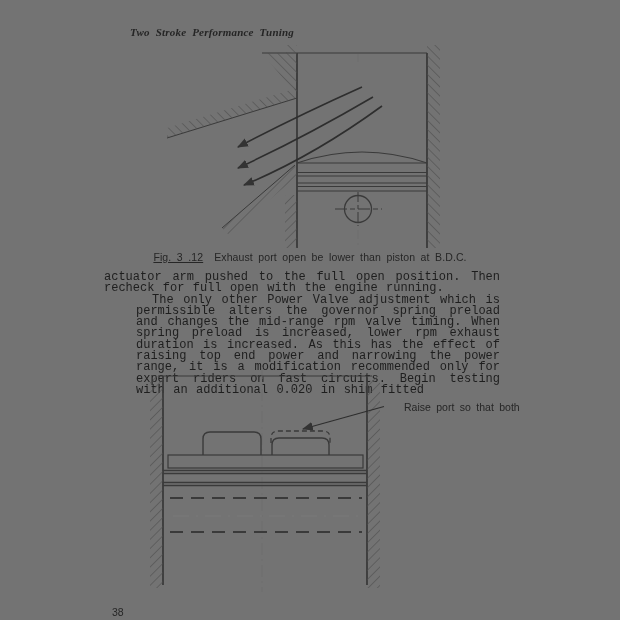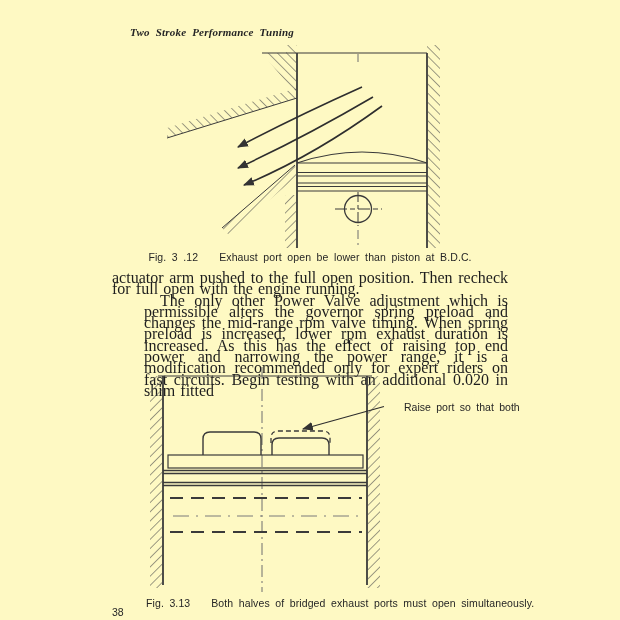--- a/index.html
+++ b/index.html
@@ -3,49 +3,49 @@
 <meta charset="utf-8">
 <style>
   html,body{margin:0;padding:0;}
   body{
     width:620px;height:620px;overflow:hidden;
     background:#ffffff;
     font-family:"Liberation Serif",serif;
     color:#222;
     position:relative;
   }
-  .page{position:absolute;inset:0;background:#fef9c3;}
+  .page{position:absolute;inset:0;background:#737373;}
 
   .running-header{
     position:absolute;left:130px;top:26px;
     font:italic 700 11px/13px "Liberation Serif",serif;
     color:#252525;word-spacing:3px;letter-spacing:.2px;
   }
 
   .fig-svg{position:absolute;display:block;}
   #fig1{left:140px;top:45px;width:370px;height:205px;}
   #fig2{left:140px;top:365px;width:370px;height:230px;}
 
   .caption{
     font-family:"Liberation Sans",sans-serif;
     font-size:10.5px;color:#262626;word-spacing:2.5px;letter-spacing:.1px;
   }
-  .caption .cap-label{margin-right:21px;}
+  .caption .cap-label{margin-right:11px;text-decoration:underline;}
   #caption1{position:absolute;left:112px;top:251px;width:396px;text-align:center;}
   #caption2{position:absolute;left:146px;top:597px;}
   .page-number{
     position:absolute;left:112px;top:606px;
     font-family:"Liberation Sans",sans-serif;
     font-size:10.5px;color:#262626;
   }
 
   .body-text{
-    position:absolute;left:112px;top:272px;width:396px;
-    font-size:16px;line-height:11.3px;color:#1e1e1e;
-    text-align:justify;word-spacing:1.2px;
+    position:absolute;left:104px;top:272px;width:396px;
+    font-size:12px;line-height:11.3px;color:#1e1e1e;
+    text-align:justify;word-spacing:1.2px;font-family:Liberation Mono, monospace;
   }
   .body-text p{margin:0;}
   .body-text p.indent{text-indent:16px;margin-left:32px;}
 
   .annotation{
     position:absolute;left:404px;top:400px;
     font-family:"Liberation Sans",sans-serif;
     font-size:10.5px;line-height:14.5px;color:#262626;
     word-spacing:2.5px;white-space:nowrap;
   }
@@ -172,17 +172,14 @@
       <line x1="244" y1="41.5" x2="163" y2="64" stroke="#2e2e2e" stroke-width="1.2" marker-end="url(#ah2)"></line>
     </g>
   </svg>
 
   <div class="annotation">
     <div>Raise port so that both</div>
   </div>
 
   <div class="page-number">38</div>
 
-  <div id="caption2" class="caption">
-    <span class="cap-label">Fig. 3.13</span><span>Both halves of bridged exhaust ports must open simultaneously.</span>
-  </div>
 
 </div>
 
 </body></html>

